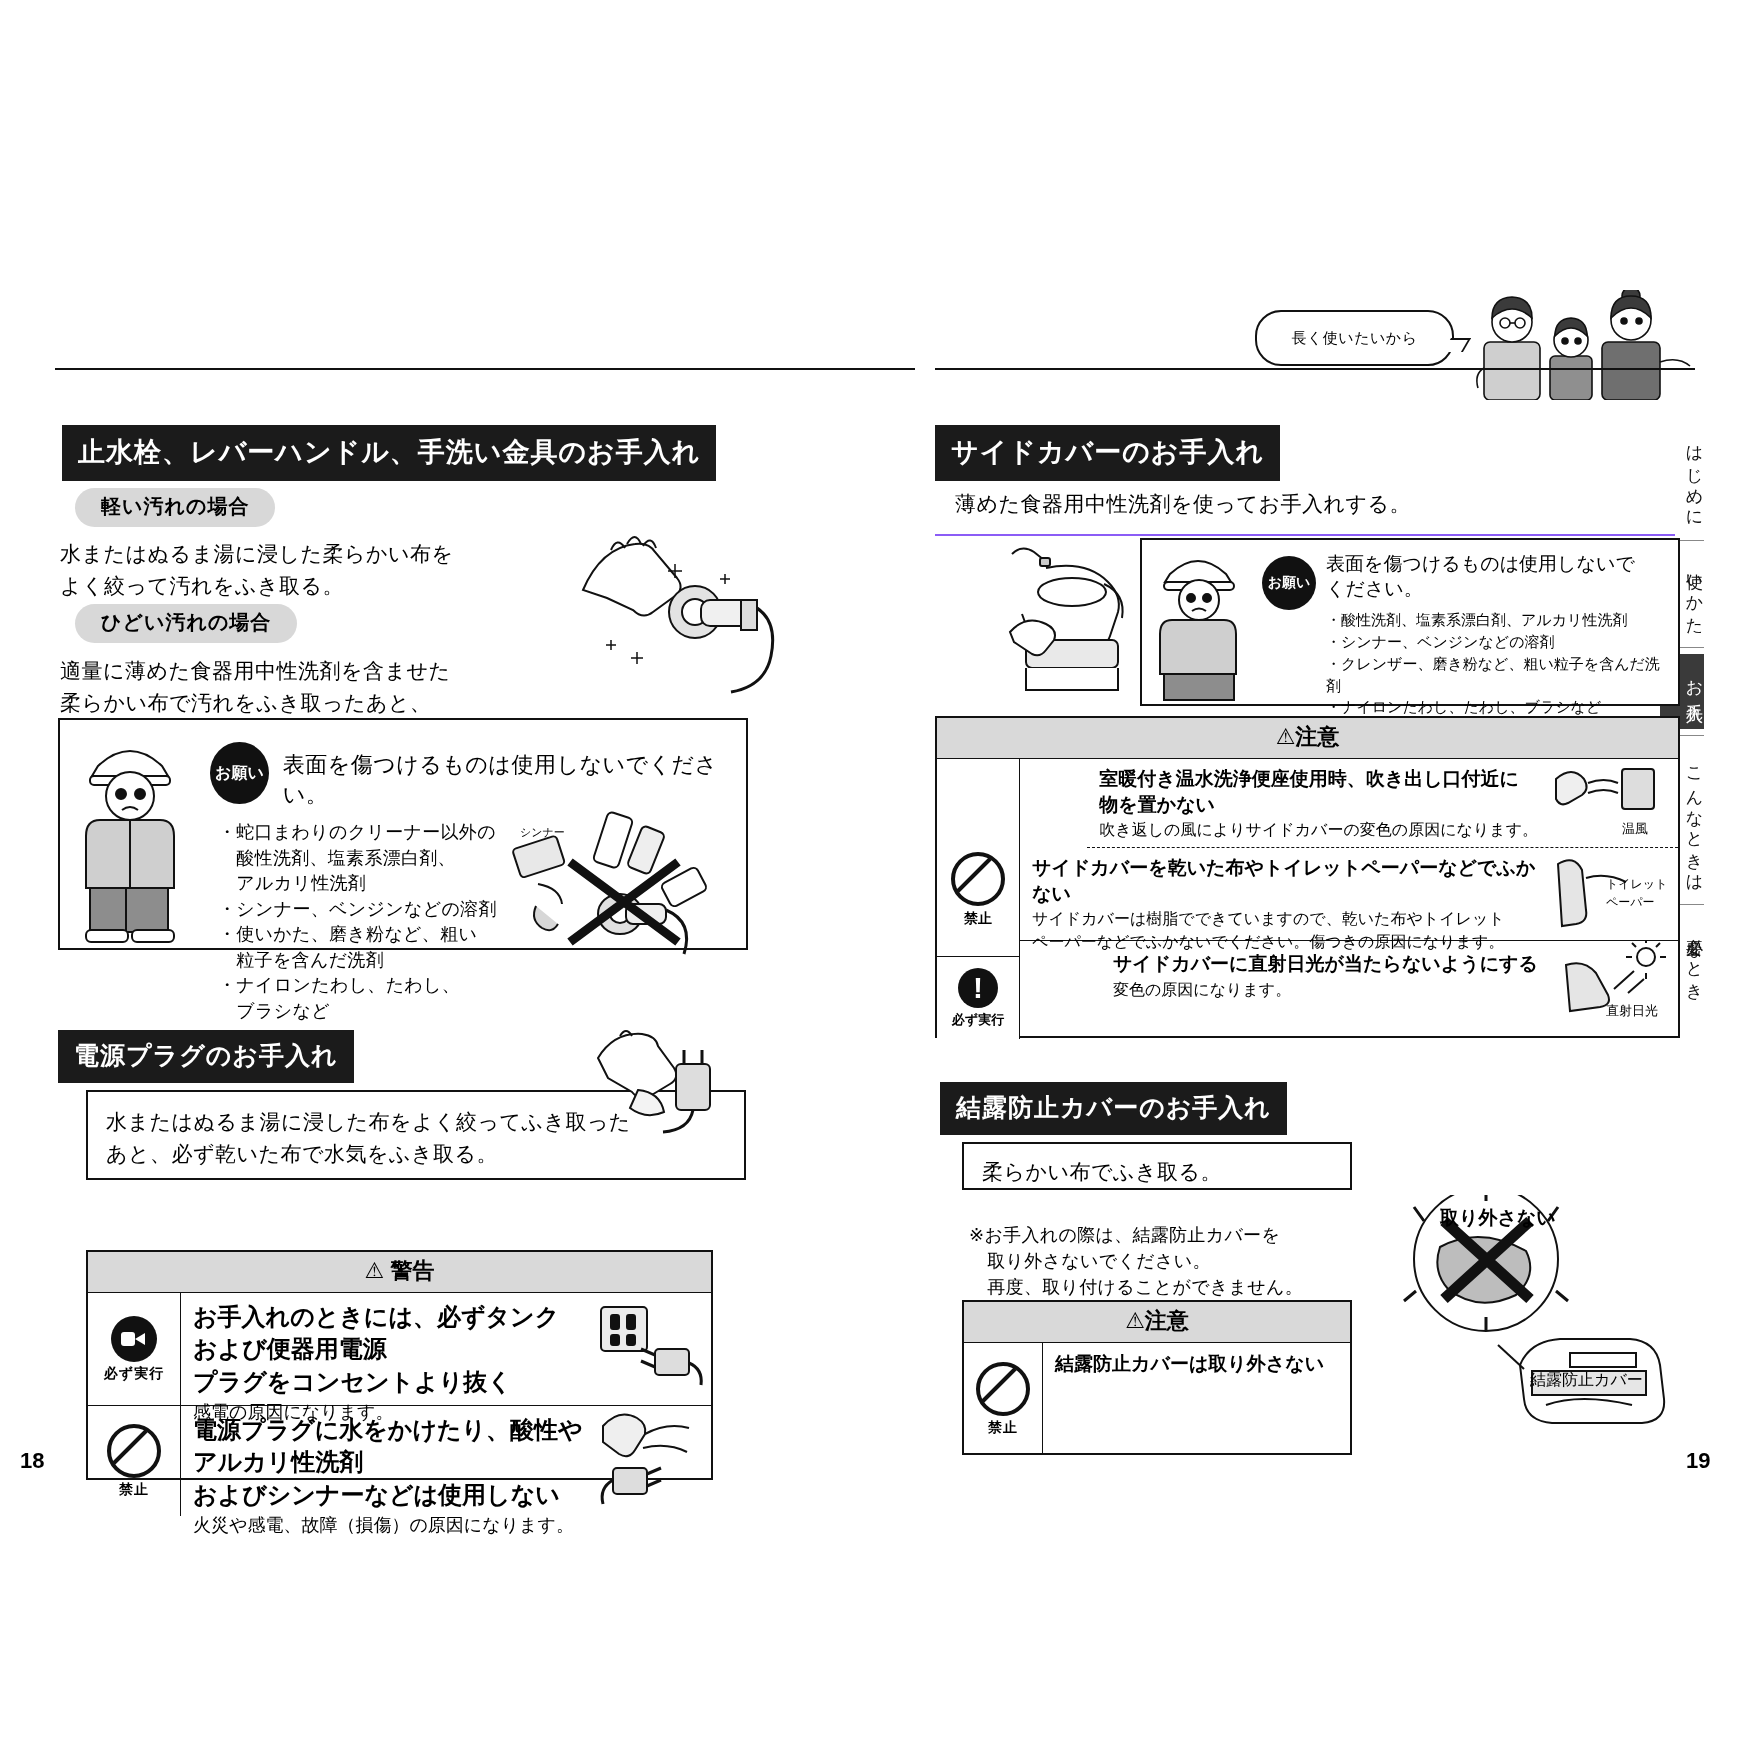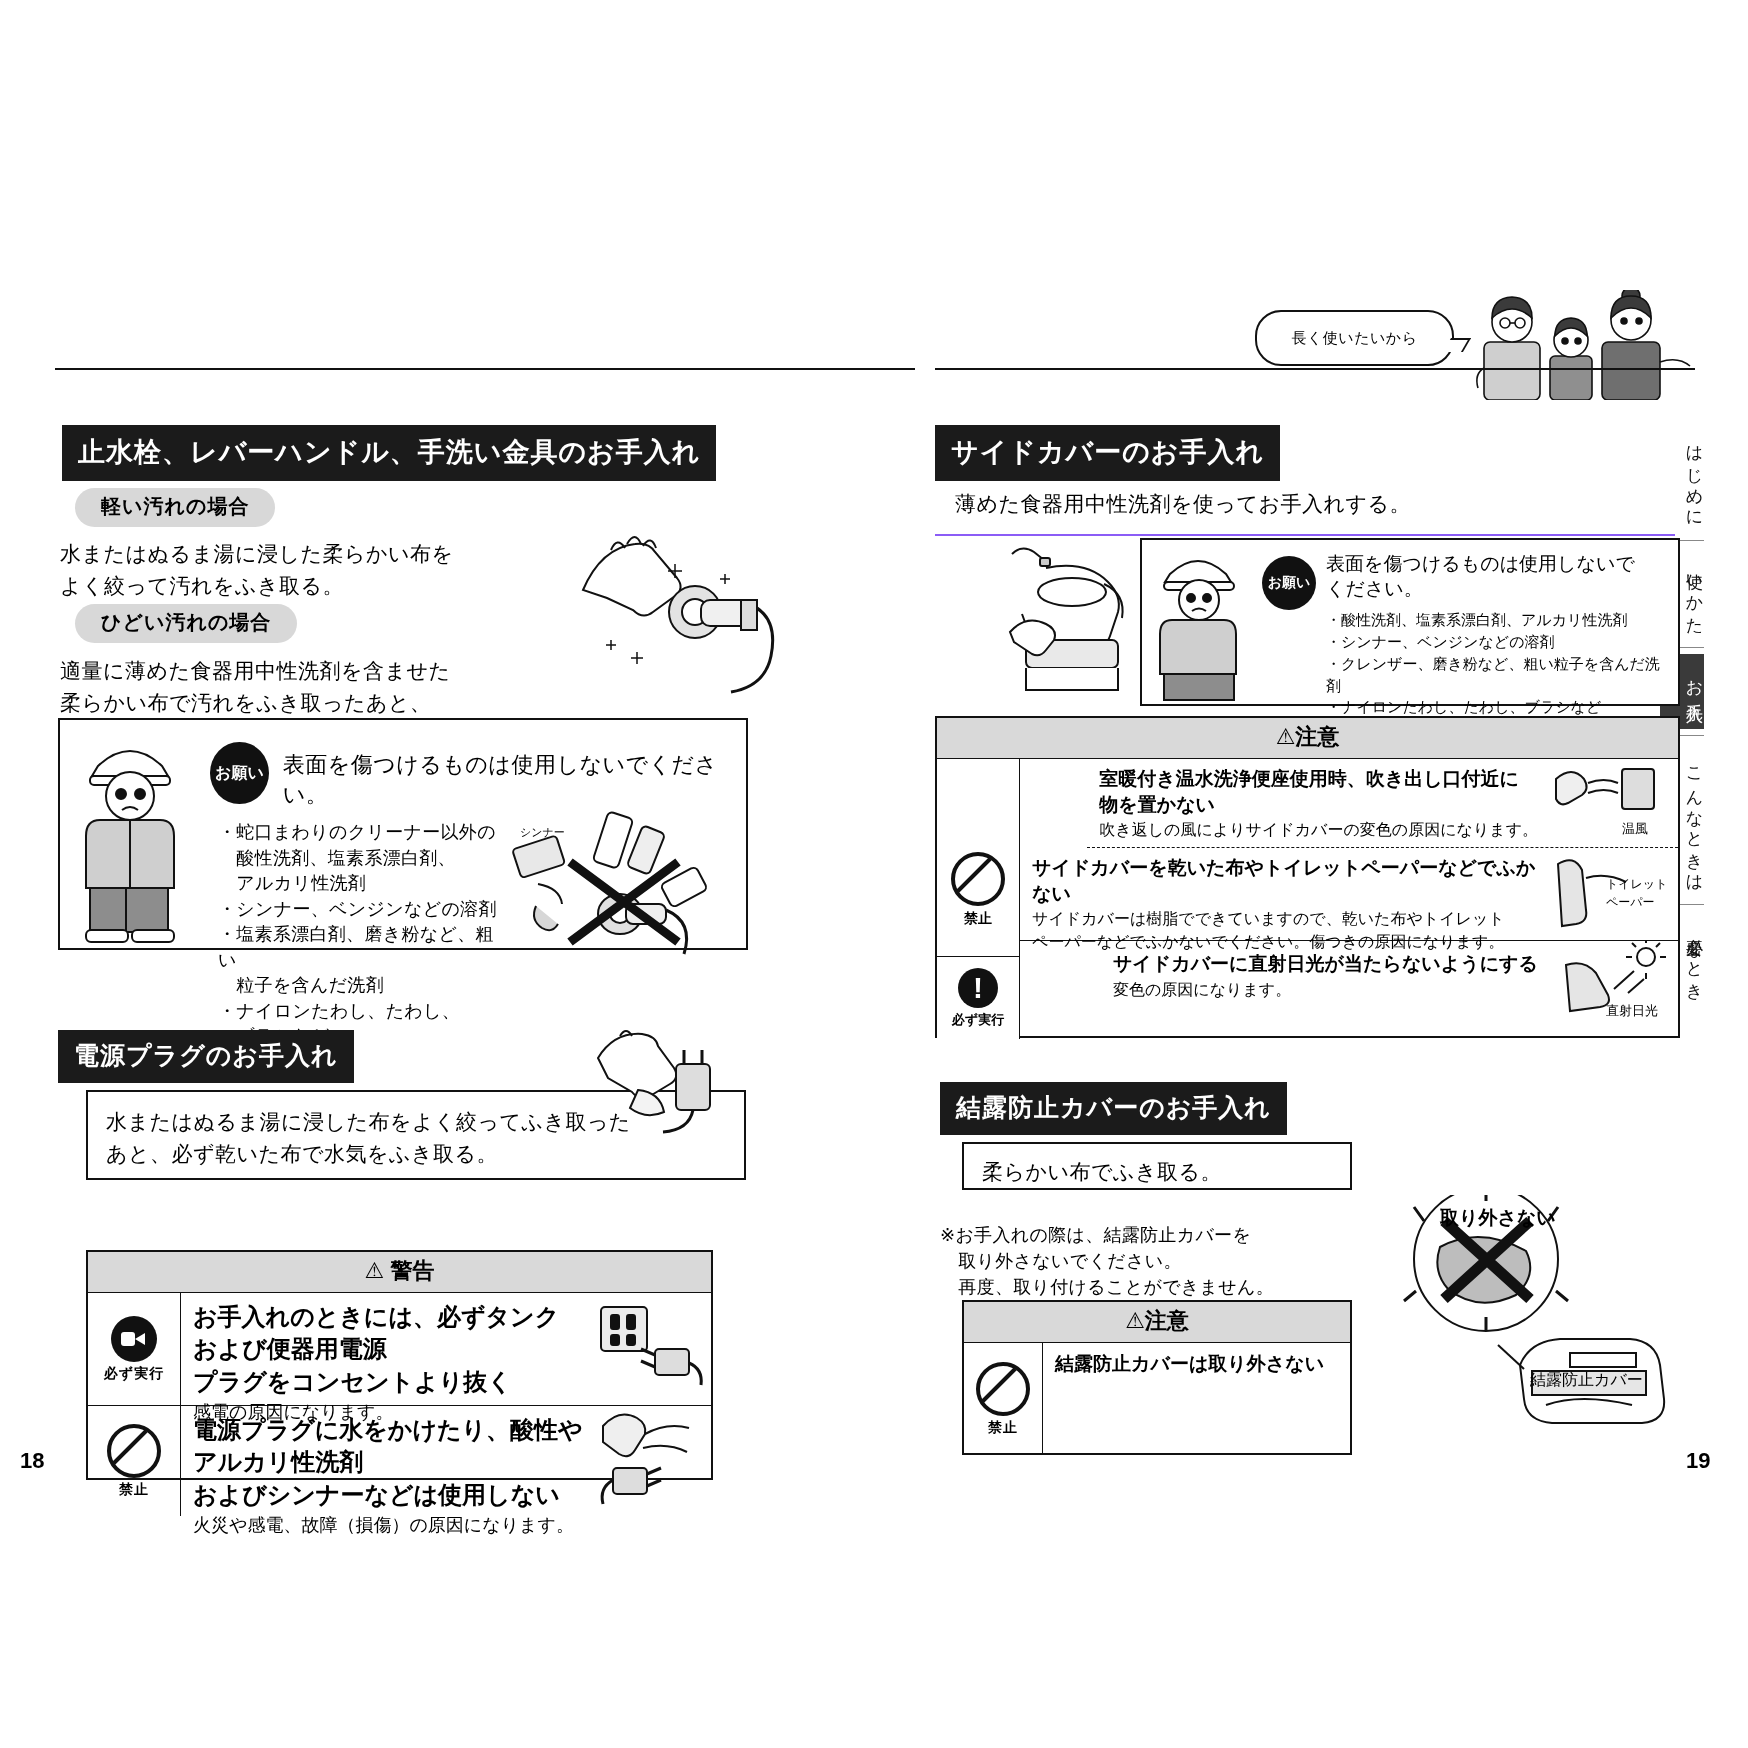--- a/index.html
+++ b/index.html
@@ -45,21 +45,21 @@
   
   .hd-black{
     background:#1b1b1b;color:#fff;font-size:27px;font-weight:bold;
     padding:9px 16px 11px;display:inline-block;letter-spacing:1px;
   }
   .pill{
     background:#d8d8d8;border-radius:20px;display:inline-block;
     padding:5px 26px 7px;font-size:20px;font-weight:bold;letter-spacing:1px;
   }
   .body-text{font-size:21px;line-height:1.5;letter-spacing:.5px;}
-  .small-text{font-size:17px;line-height:1.45;letter-spacing:.3px;}
+  .small-text{font-size:17px;line-height:1.45;letter-spacing:.3px;margin-left:29px;}
   .tiny-text{font-size:14px;line-height:1.45;}
 
   
   .box{border:2px solid #111;background:#fff;box-sizing:border-box;}
 
   .notice-hd{
     background:#d9d9d9;border-bottom:1px solid #111;
     text-align:center;font-size:22px;font-weight:bold;padding:4px 0 6px;
   }
   .notice-row{display:flex;border-bottom:1px solid #111;}
@@ -220,21 +220,21 @@
             <span>お願い</span>
           </div>
           <div style="font-size:22px;font-weight:500;padding-top:14px;letter-spacing:.5px;">表面を傷つけるものは使用しないでください。</div>
         </div>
         <div style="display:flex;">
           <div class="small-text" style="width:290px;margin-left:8px;margin-top:10px;font-size:18px;line-height:1.42;">
             <div>・蛇口まわりのクリーナー以外の</div>
             <div>　酸性洗剤、塩素系漂白剤、</div>
             <div>　アルカリ性洗剤</div>
             <div>・シンナー、ベンジンなどの溶剤</div>
-            <div>・塩素系漂白剤、磨き粉など、粗い</div>
+            <div>・使いかた、磨き粉など、粗い</div>
             <div>　粒子を含んだ洗剤</div>
             <div>・ナイロンたわし、たわし、</div>
             <div>　ブラシなど</div>
           </div>
           <div style="position:relative;width:230px;height:150px;">
             <svg width="230" height="150" viewBox="0 0 230 150">
               <g fill="#fff" stroke="#111" stroke-width="2">
                 <rect x="8" y="32" width="46" height="30" rx="4" transform="rotate(-18 30 48)" fill="#e8e8e8"></rect>
                 <rect x="92" y="4" width="26" height="52" rx="5" transform="rotate(18 105 30)" fill="#fff"></rect>
                 <rect x="126" y="18" width="24" height="44" rx="5" transform="rotate(22 138 40)" fill="#eee"></rect>

